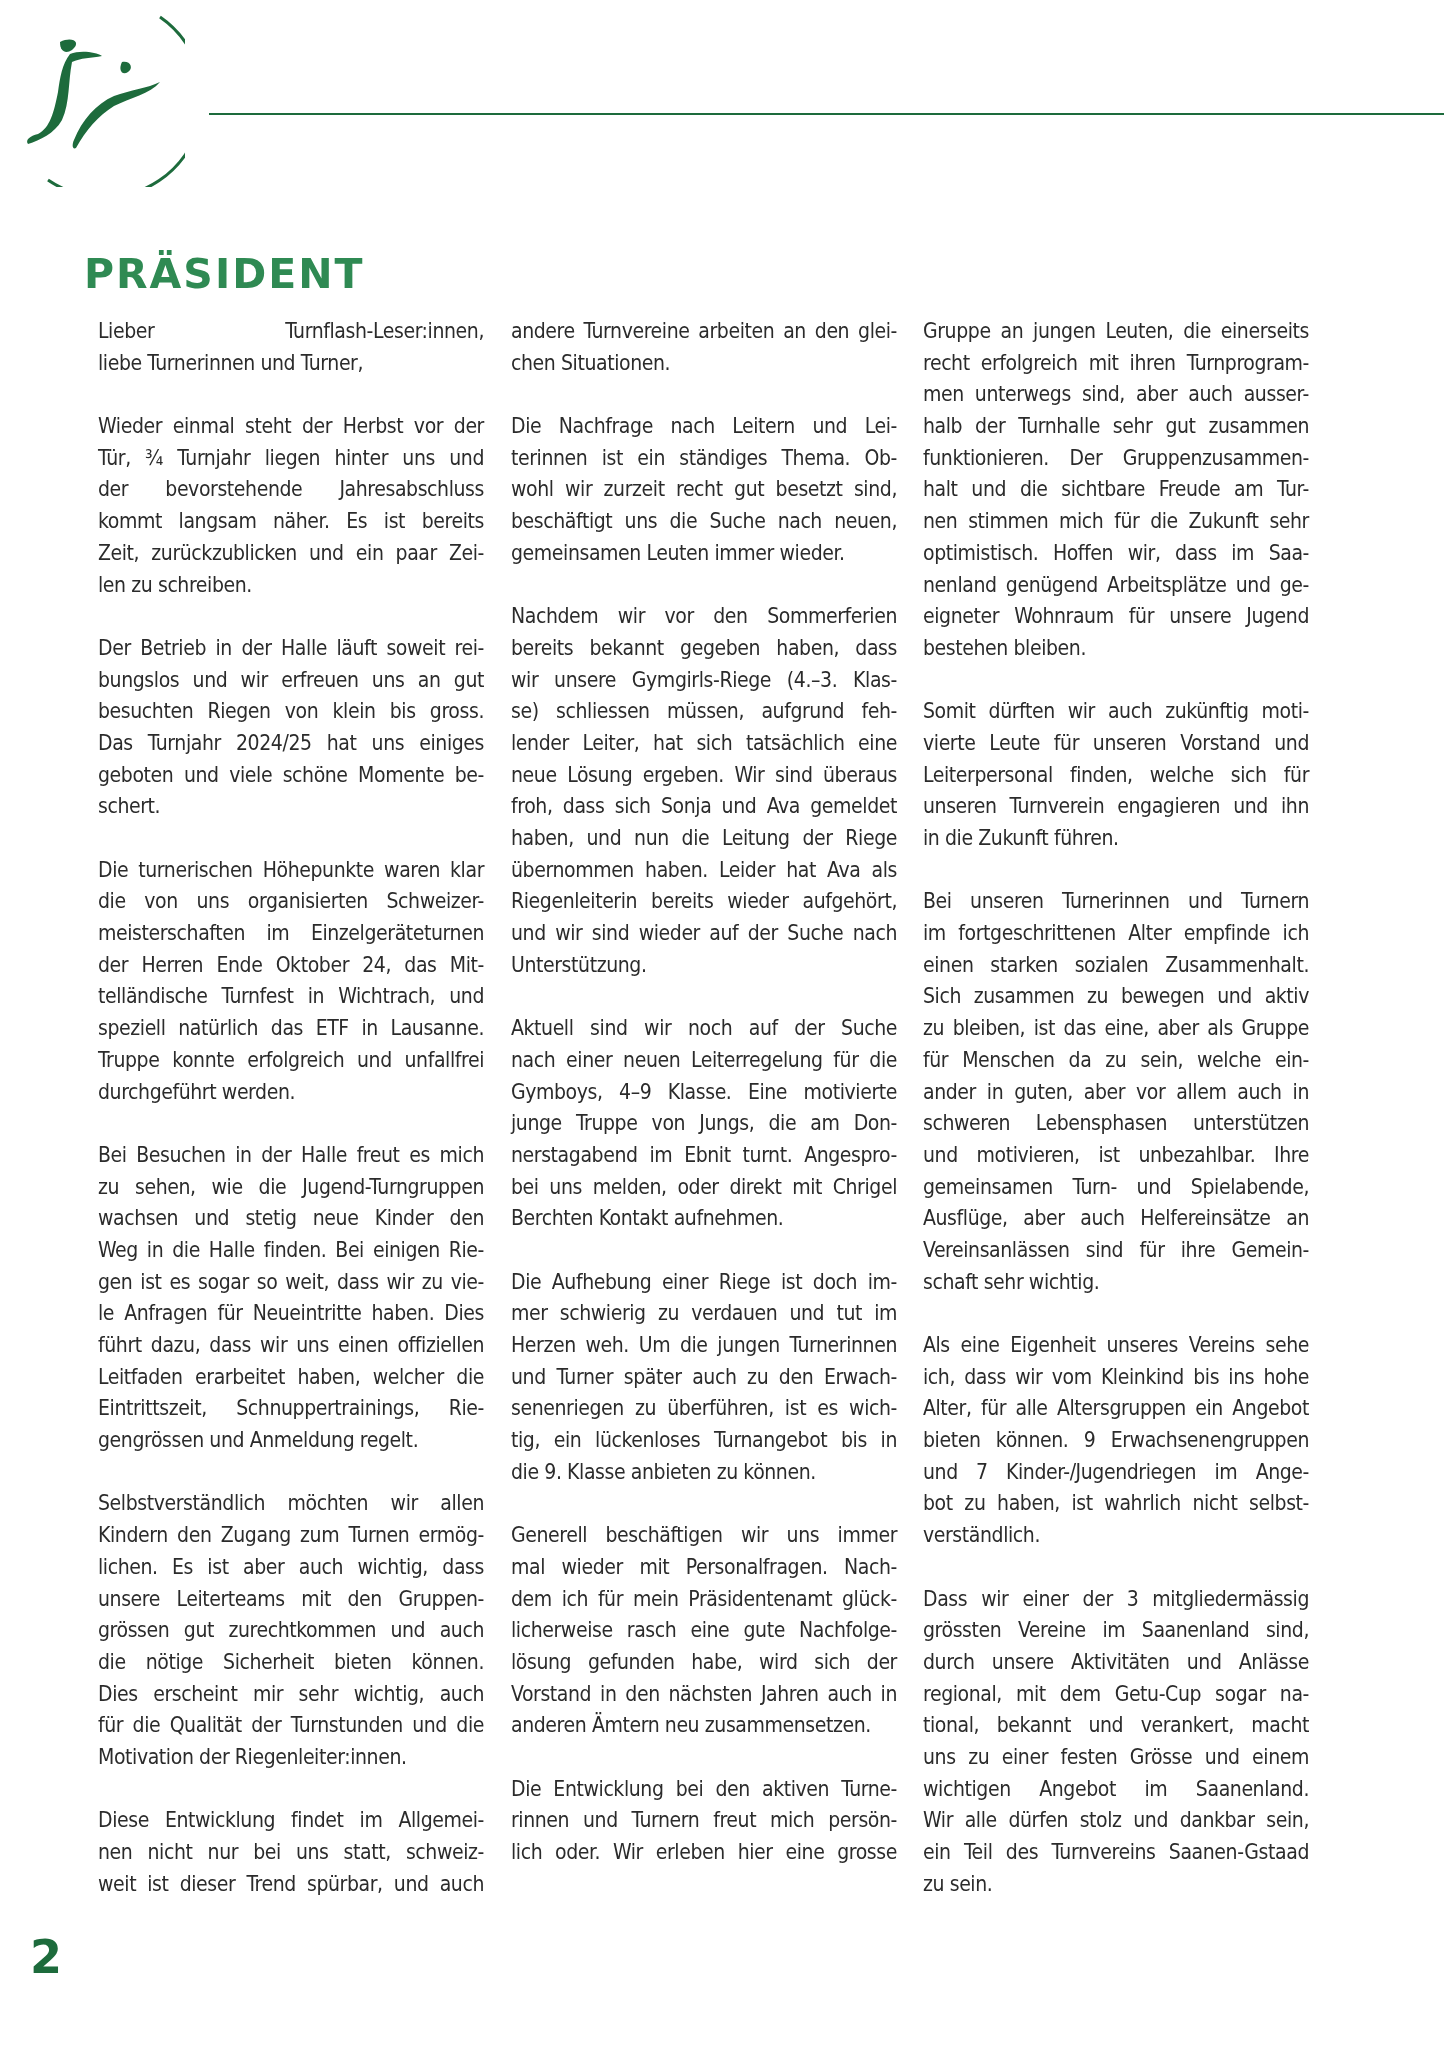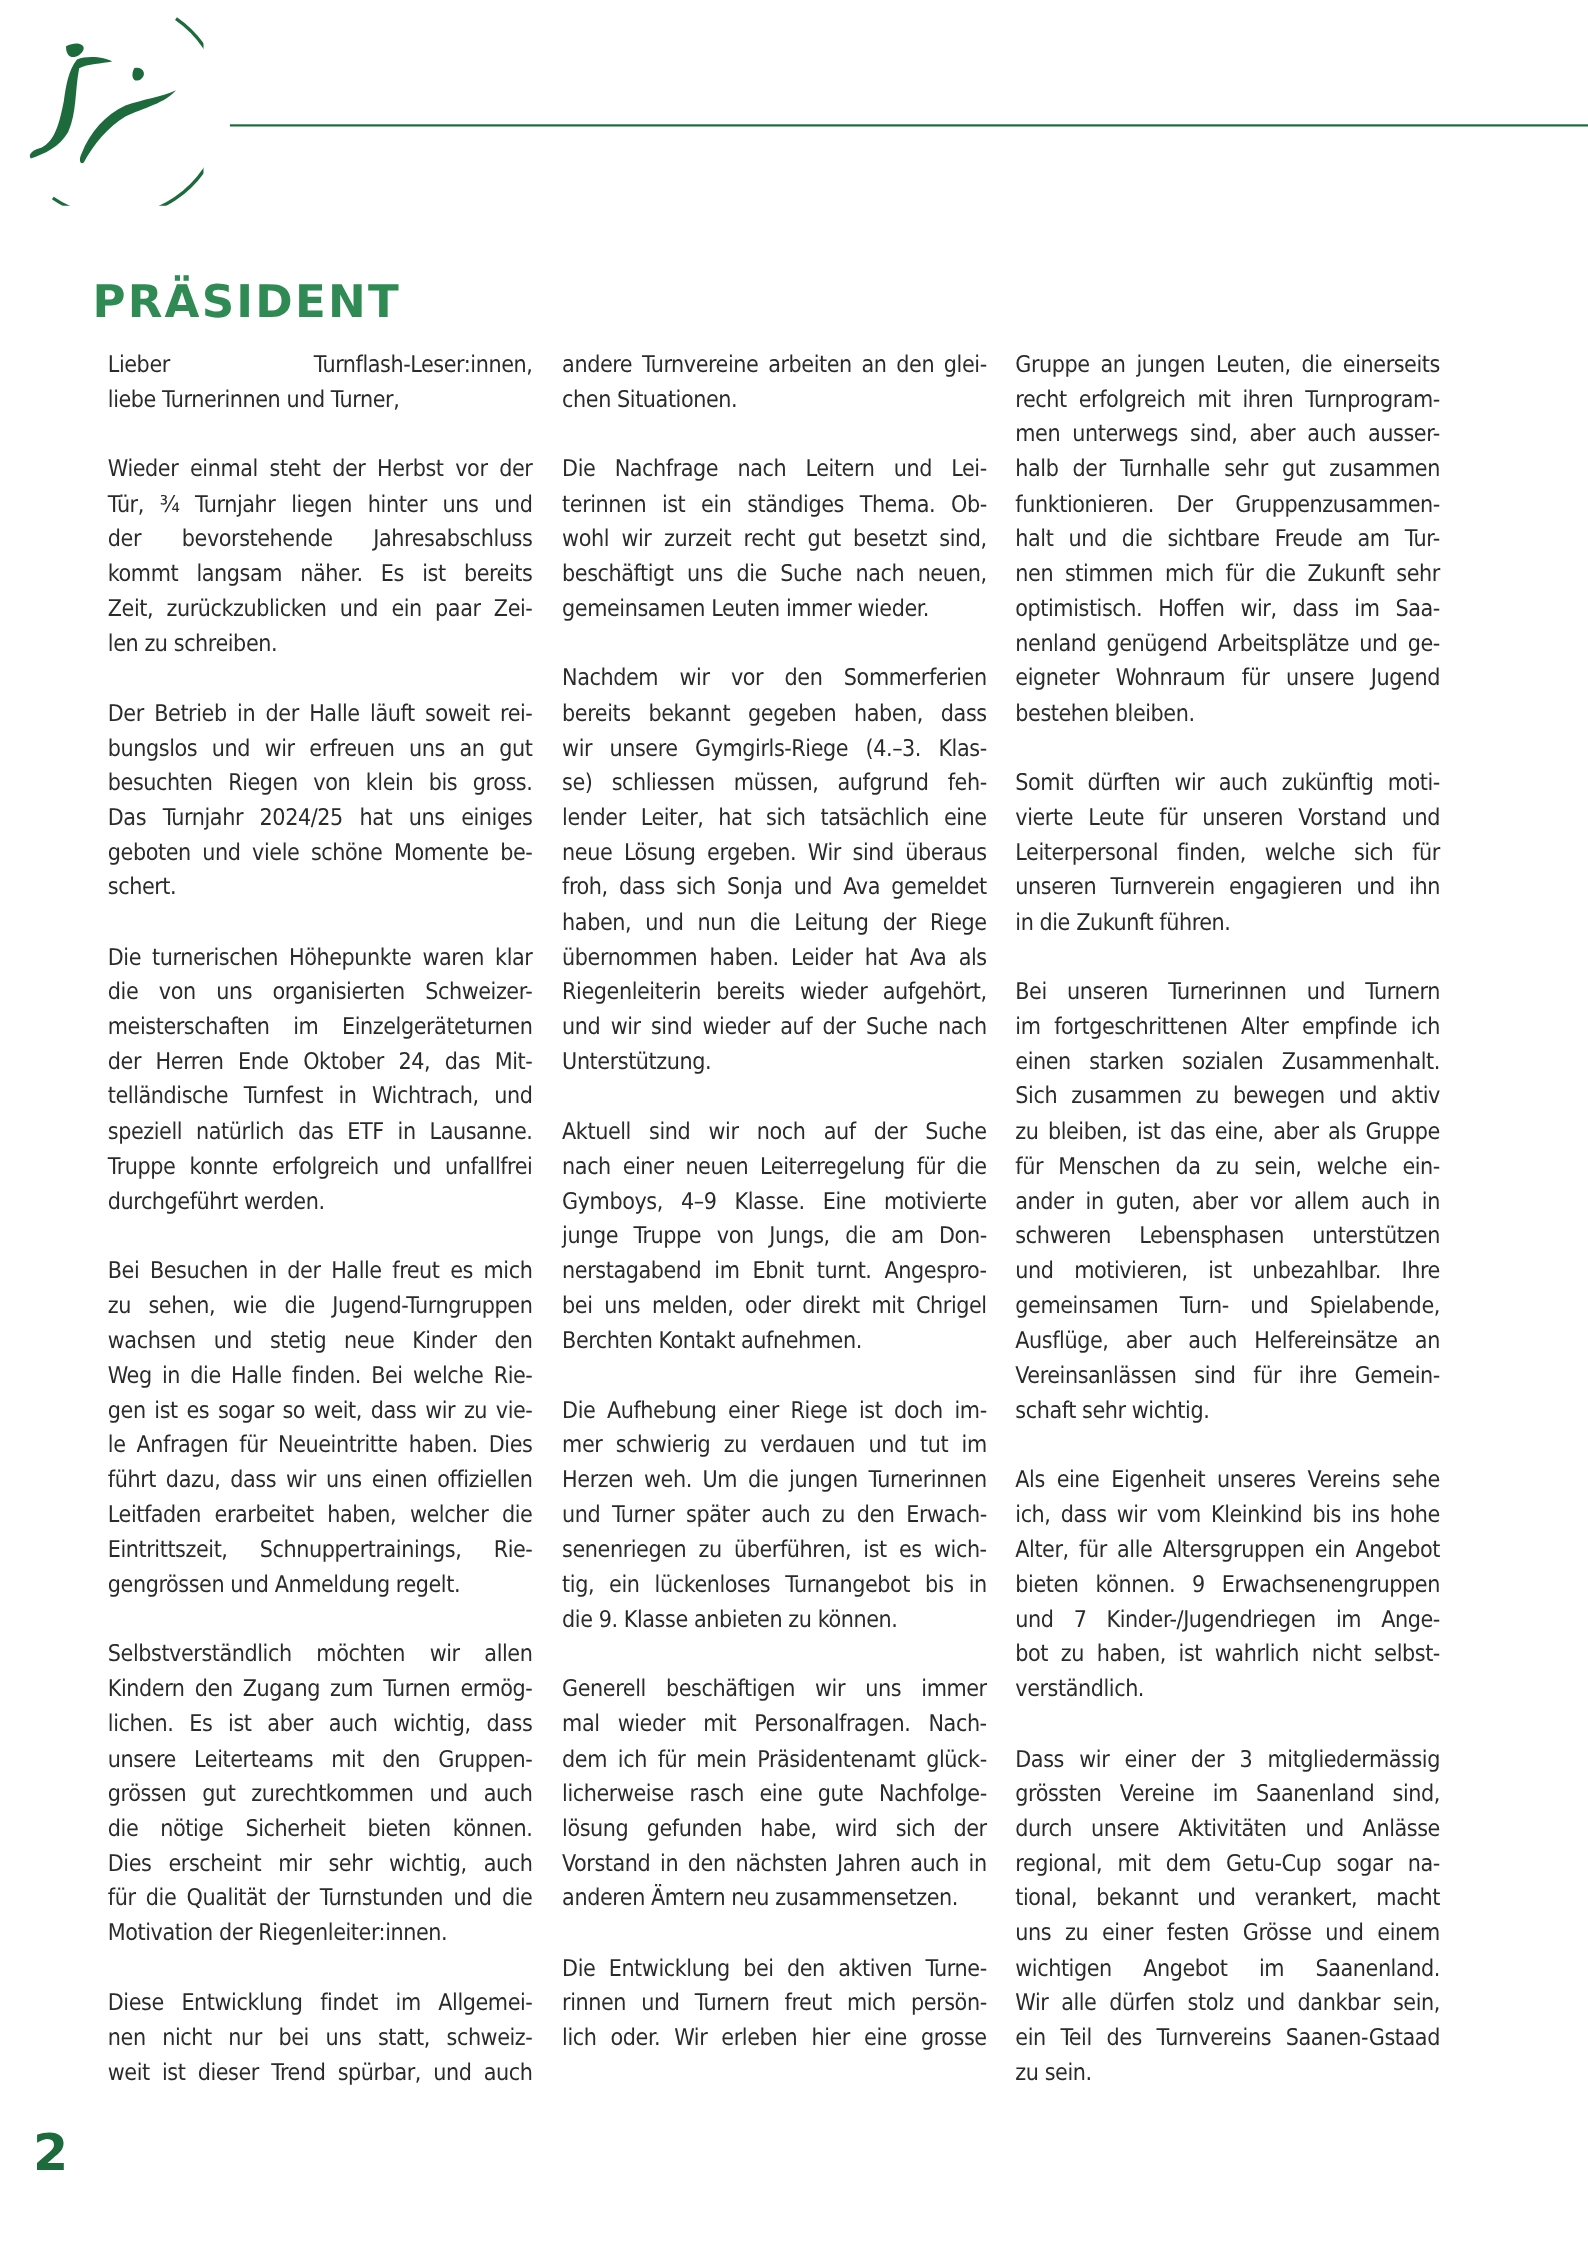--- a/index.html
+++ b/index.html
@@ -62,21 +62,21 @@
       <span class="ln">der Herren Ende Oktober 24, das Mit-</span>
       <span class="ln">telländische Turnfest in Wichtrach, und</span>
       <span class="ln">speziell natürlich das ETF in Lausanne.</span>
       <span class="ln">Truppe konnte erfolgreich und unfallfrei</span>
       <span class="ln last">durchgeführt werden.</span>
     </p>
     <p class="para">
       <span class="ln">Bei Besuchen in der Halle freut es mich</span>
       <span class="ln">zu sehen, wie die Jugend-Turngruppen</span>
       <span class="ln">wachsen und stetig neue Kinder den</span>
-      <span class="ln">Weg in die Halle finden. Bei welche Rie-</span>
+      <span class="ln">Weg in die Halle finden. Bei einigen Rie-</span>
       <span class="ln">gen ist es sogar so weit, dass wir zu vie-</span>
       <span class="ln">le Anfragen für Neueintritte haben. Dies</span>
       <span class="ln">führt dazu, dass wir uns einen offiziellen</span>
       <span class="ln">Leitfaden erarbeitet haben, welcher die</span>
       <span class="ln">Eintrittszeit, Schnuppertrainings, Rie-</span>
       <span class="ln last">gengrössen und Anmeldung regelt.</span>
     </p>
     <p class="para">
       <span class="ln">Selbstverständlich möchten wir allen</span>
       <span class="ln">Kindern den Zugang zum Turnen ermög-</span>

